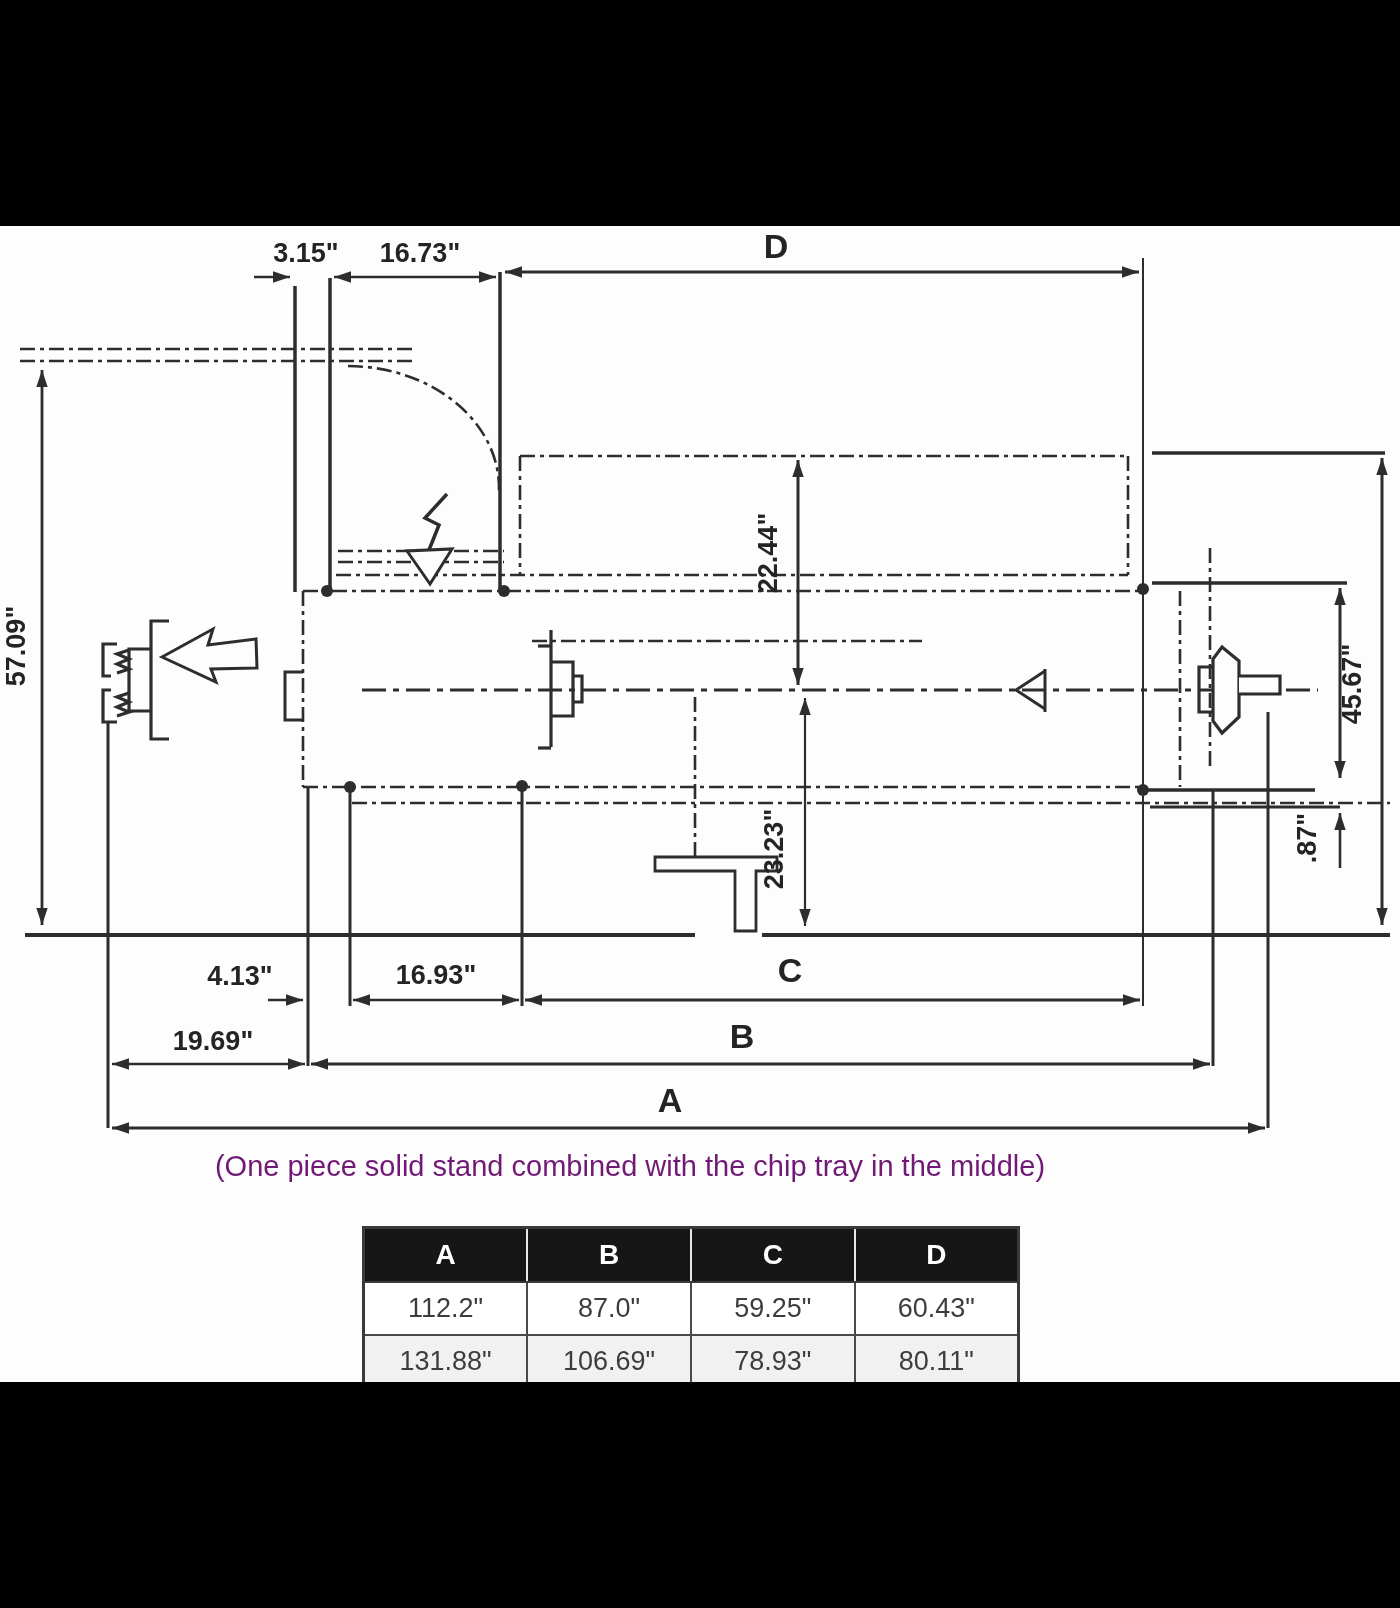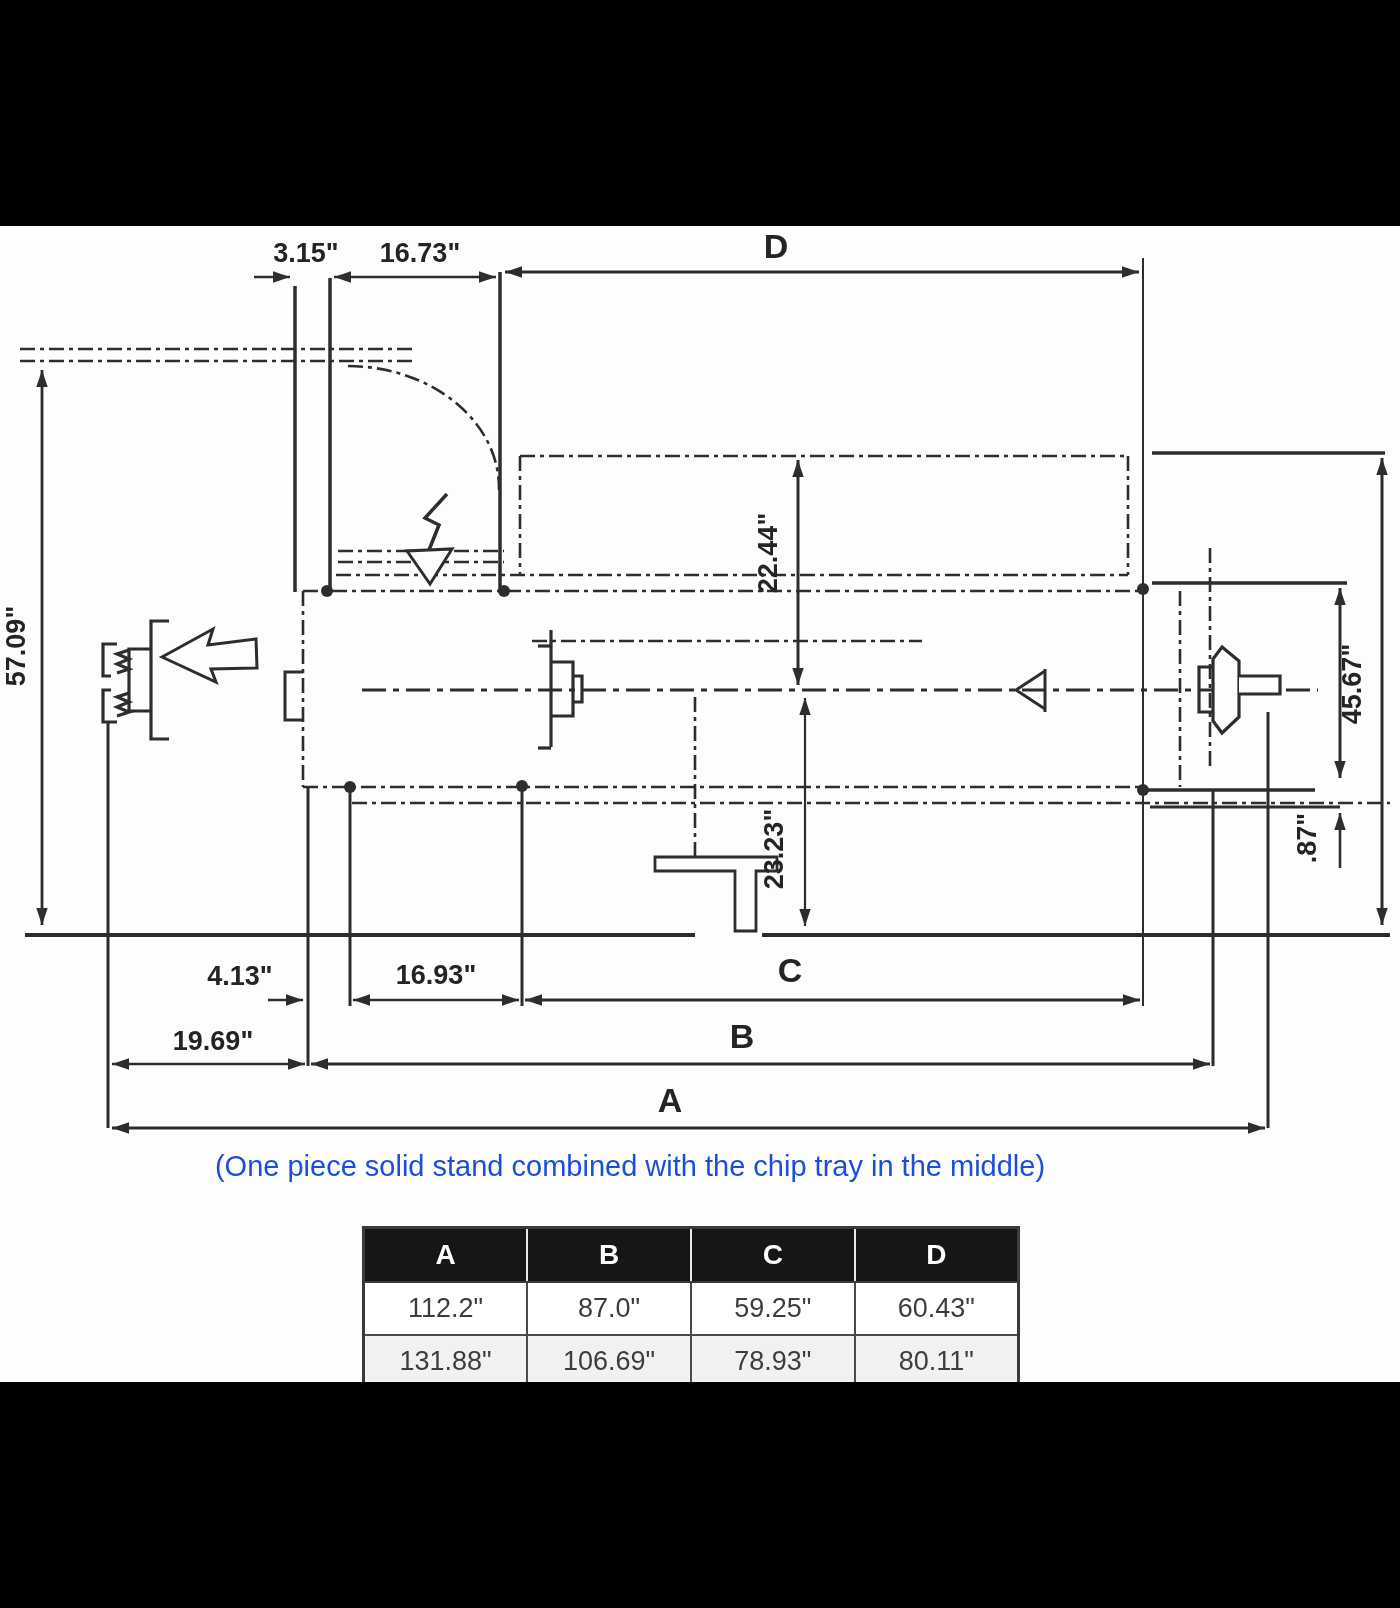--- a/index.html
+++ b/index.html
@@ -7,21 +7,21 @@
   #stage{position:relative;width:1400px;height:1608px;background:#000;}
   .letterbox{position:absolute;left:0;width:1400px;background:#000;}
   #bar-top{top:0;height:226px;}
   #bar-bottom{top:1382px;height:226px;}
   #paper{position:absolute;left:0;top:226px;width:1400px;height:1156px;background:#fdfdfd;}
   #drawing-svg{position:absolute;left:0;top:0;}
   svg text{fill:#242424;font-family:"Liberation Sans",sans-serif;font-weight:bold;}
   .dimnum{font-size:27px;letter-spacing:0px;}
   .dimletter{font-size:34px;}
   #caption{position:absolute;left:70px;top:924px;width:1120px;text-align:center;
-           font-size:29px;color:#1d4ed8;font-weight:normal;}
+           font-size:29px;color:#701a75;font-weight:normal;}
   #spec-table{position:absolute;left:362px;top:1000px;width:658px;border-collapse:collapse;
               table-layout:fixed;font-size:27px;color:#3d3d3d;
               border:3px solid #3a3a3a;background:#fff;}
   #spec-table th{background:#161616;color:#fff;font-size:28px;font-weight:bold;
                  height:50px;border:2px solid #e8e8e8;border-bottom:2px solid #3a3a3a;}
   #spec-table td{height:49px;text-align:center;border:2px solid #4a4a4a;font-weight:normal;}
   #spec-table tr.alt td{background:#f1f1f1;}
 </style>
 </head>
 <body>

